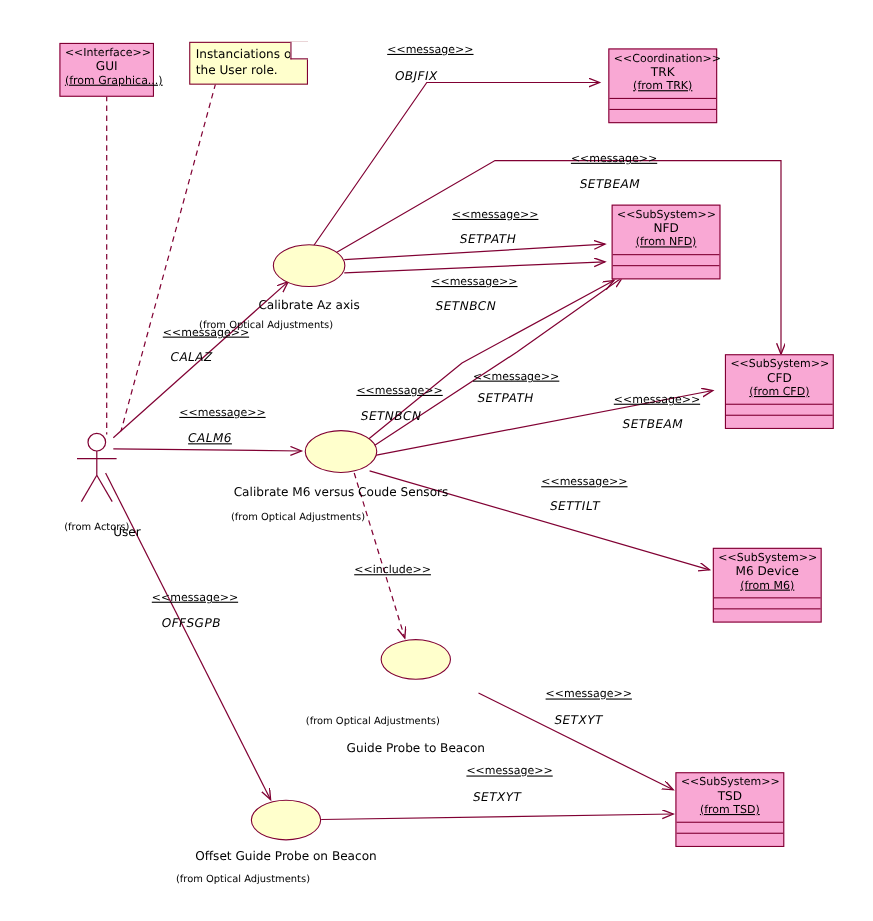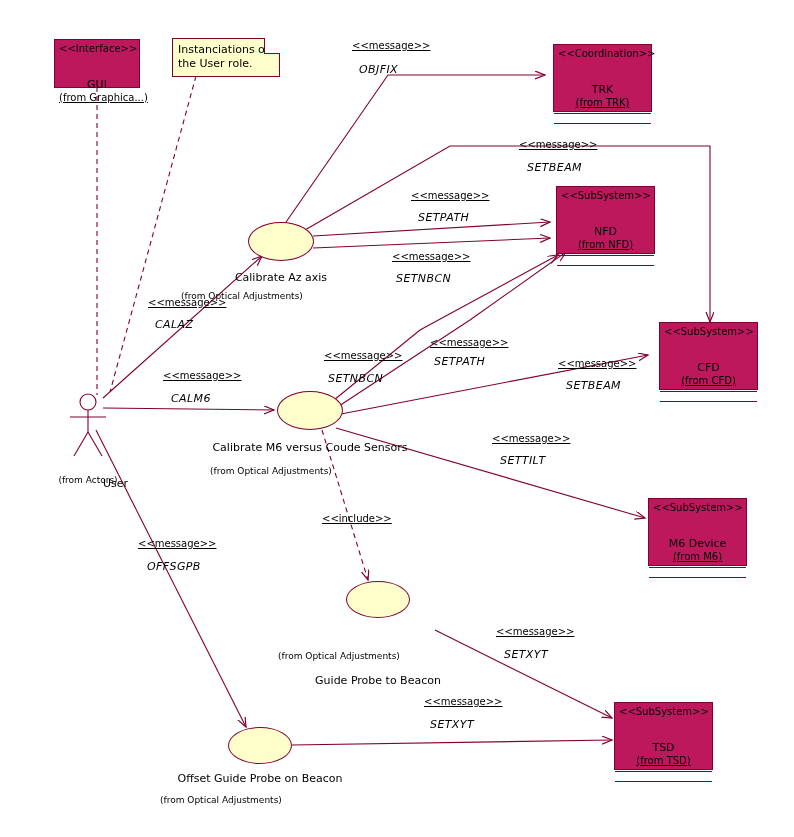--- a/index.html
+++ b/index.html
@@ -8,31 +8,31 @@
     width:794px;height:837px;
     background:#ffffff;
     font-family:"DejaVu Sans", sans-serif;
     overflow:hidden;
   }
   svg#wires{position:absolute;left:0;top:0;width:794px;height:837px;}
 
   
   .clsbox{
     position:absolute;
-    background:#be185d;
+    background:#f9a8d4;
     border:1px solid #800033;
     box-sizing:border-box;
   }
   .clsbox .hdr{
     padding:3px 4px 4px 4px;
     text-align:center;
     line-height:1.18;
   }
   .clsbox .stereo{font-size:10px;color:#000;white-space:nowrap;}
-  .clsbox .nm{font-size:11px;color:#000;white-space:nowrap;margin-top:24px;}
+  .clsbox .nm{font-size:11px;color:#000;white-space:nowrap;}
   .clsbox .from{font-size:10px;color:#000;white-space:nowrap;text-decoration:underline;}
   .clsbox .comp{border-top:1px solid #800033;height:9px;}
 
   
   .note{
     position:absolute;
     background:#ffffcc;
     border:1px solid #800033;
     box-sizing:border-box;
     font-size:11px;
@@ -240,21 +240,21 @@
   <div class="stereolbl" style="left:430px;top:337px;">&lt;&lt;message&gt;&gt;</div>
   <div class="msglbl" style="left:434px;top:355px;">SETPATH</div>
 
   <div class="stereolbl" style="left:324px;top:350px;">&lt;&lt;message&gt;&gt;</div>
   <div class="msglbl" style="left:328px;top:372px;">SETNBCN</div>
 
   <div class="stereolbl" style="left:558px;top:358px;">&lt;&lt;message&gt;&gt;</div>
   <div class="msglbl" style="left:566px;top:379px;">SETBEAM</div>
 
   <div class="stereolbl" style="left:163px;top:370px;">&lt;&lt;message&gt;&gt;</div>
-  <div class="msglbl" style="left:171px;top:392px;">CALM6</div>
+  <div class="msglbl" style="left:171px;top:392px;text-decoration:underline;">CALM6</div>
 
   <div class="stereolbl" style="left:492px;top:433px;">&lt;&lt;message&gt;&gt;</div>
   <div class="msglbl" style="left:500px;top:454px;">SETTILT</div>
 
   <div class="stereolbl" style="left:322px;top:513px;">&lt;&lt;include&gt;&gt;</div>
 
   <div class="stereolbl" style="left:138px;top:538px;">&lt;&lt;message&gt;&gt;</div>
   <div class="msglbl" style="left:147px;top:560px;">OFFSGPB</div>
 
   <div class="stereolbl" style="left:496px;top:626px;">&lt;&lt;message&gt;&gt;</div>

